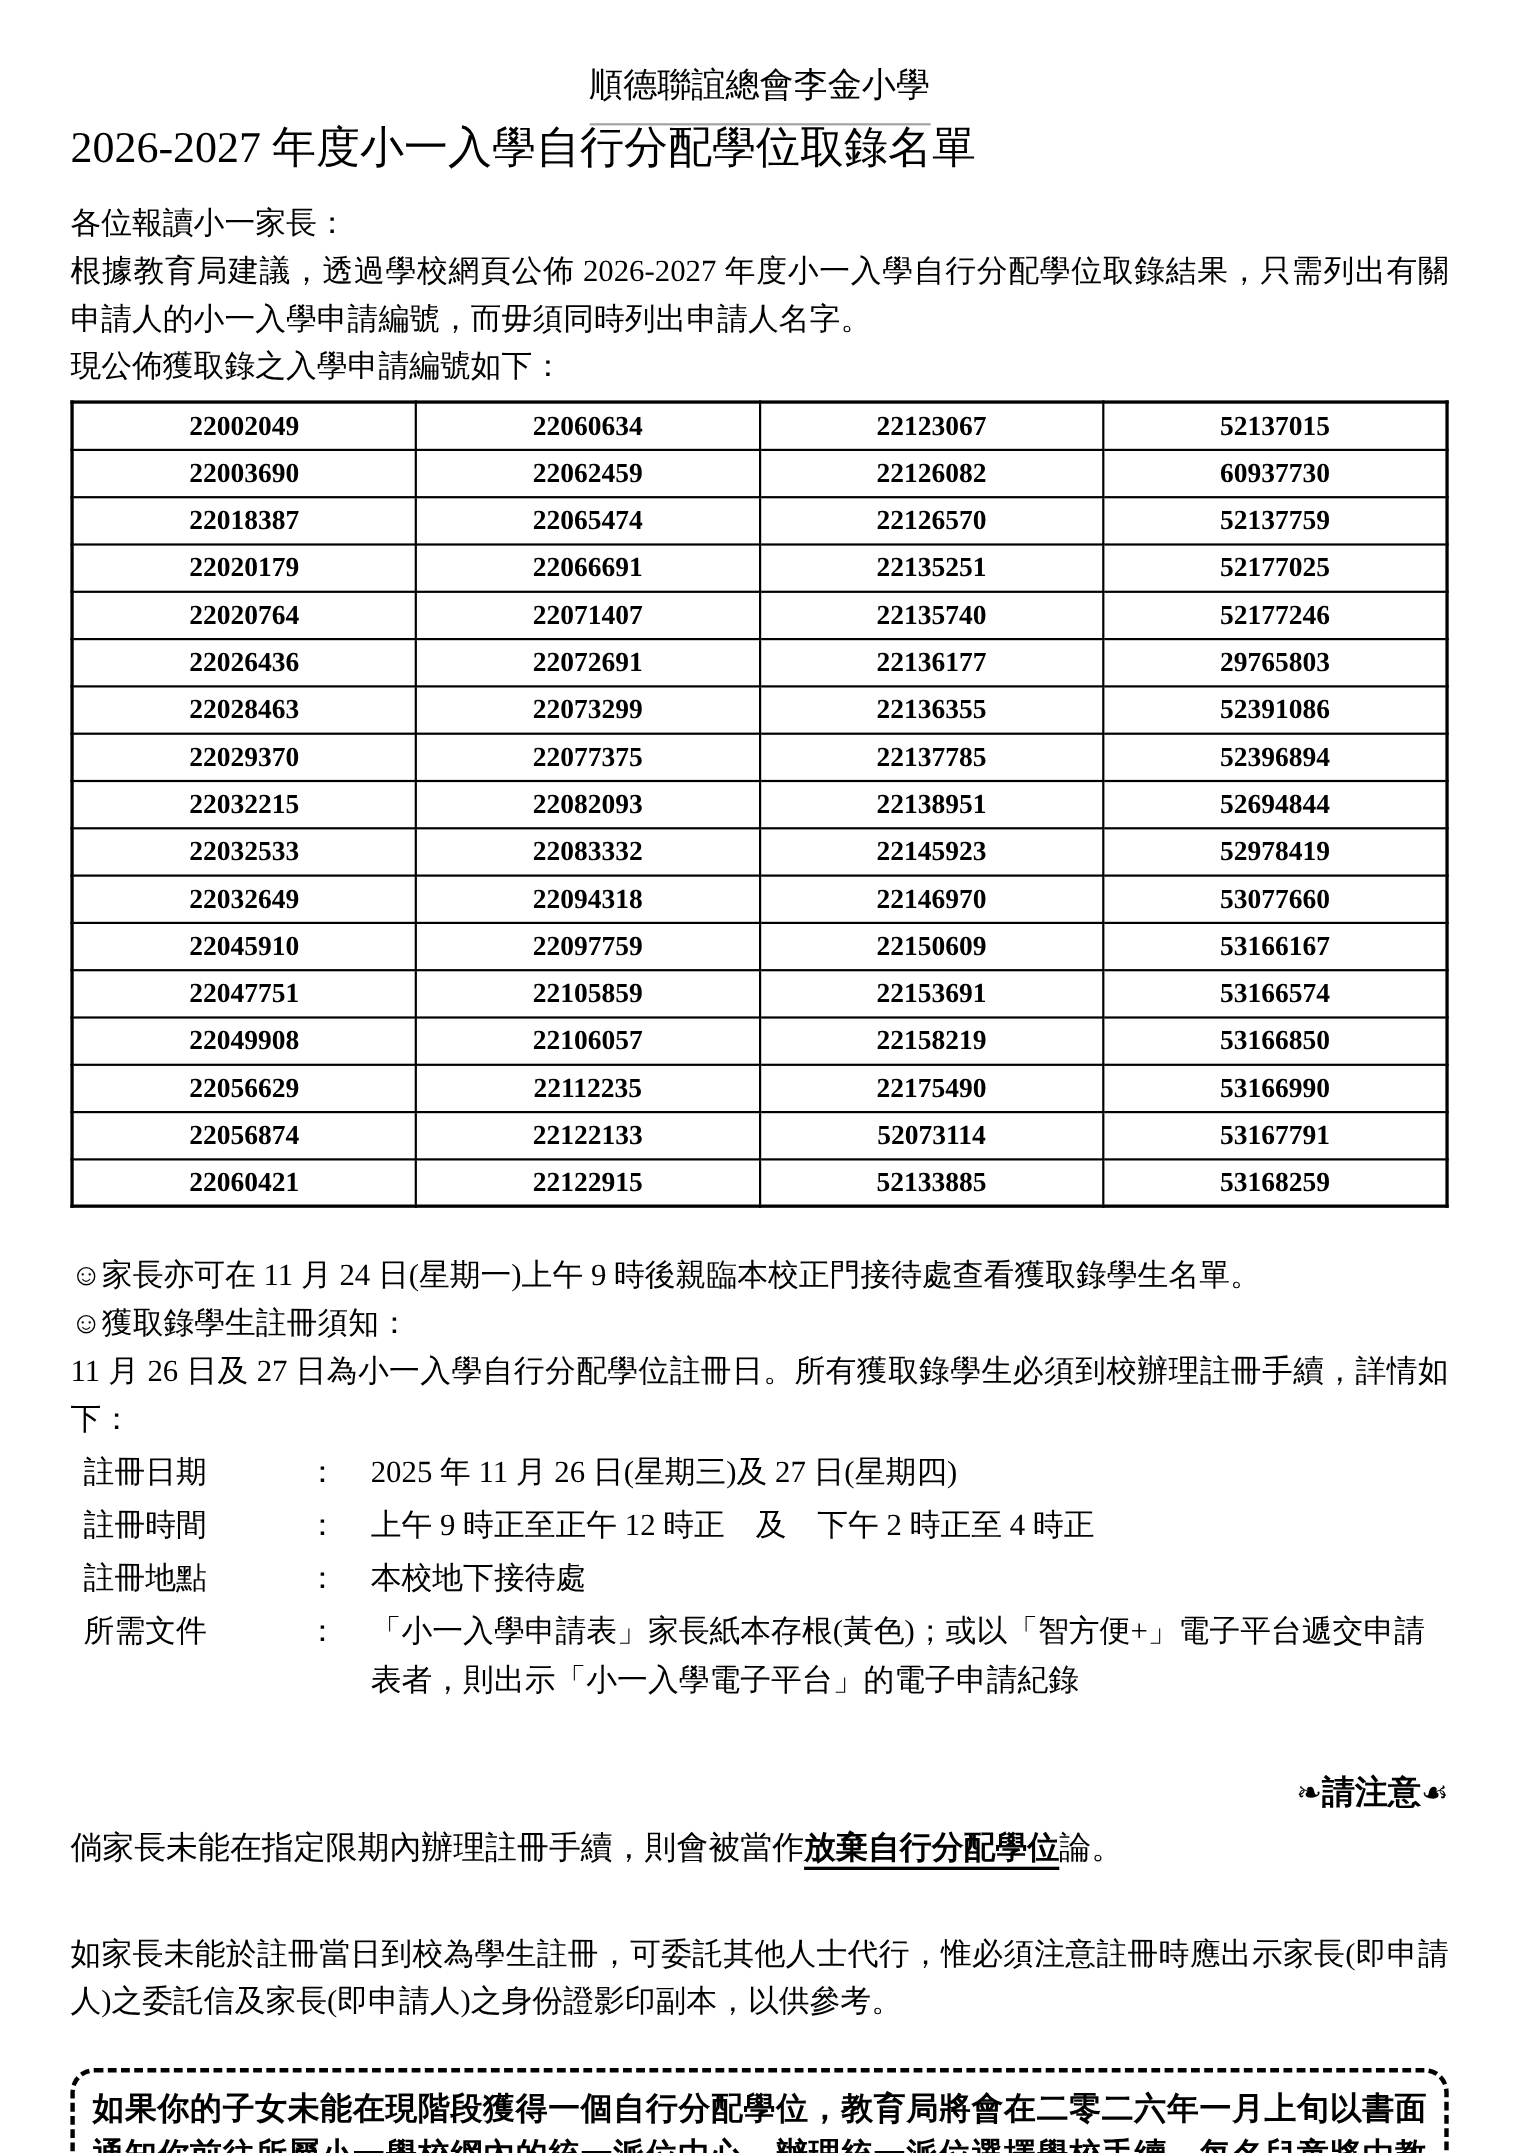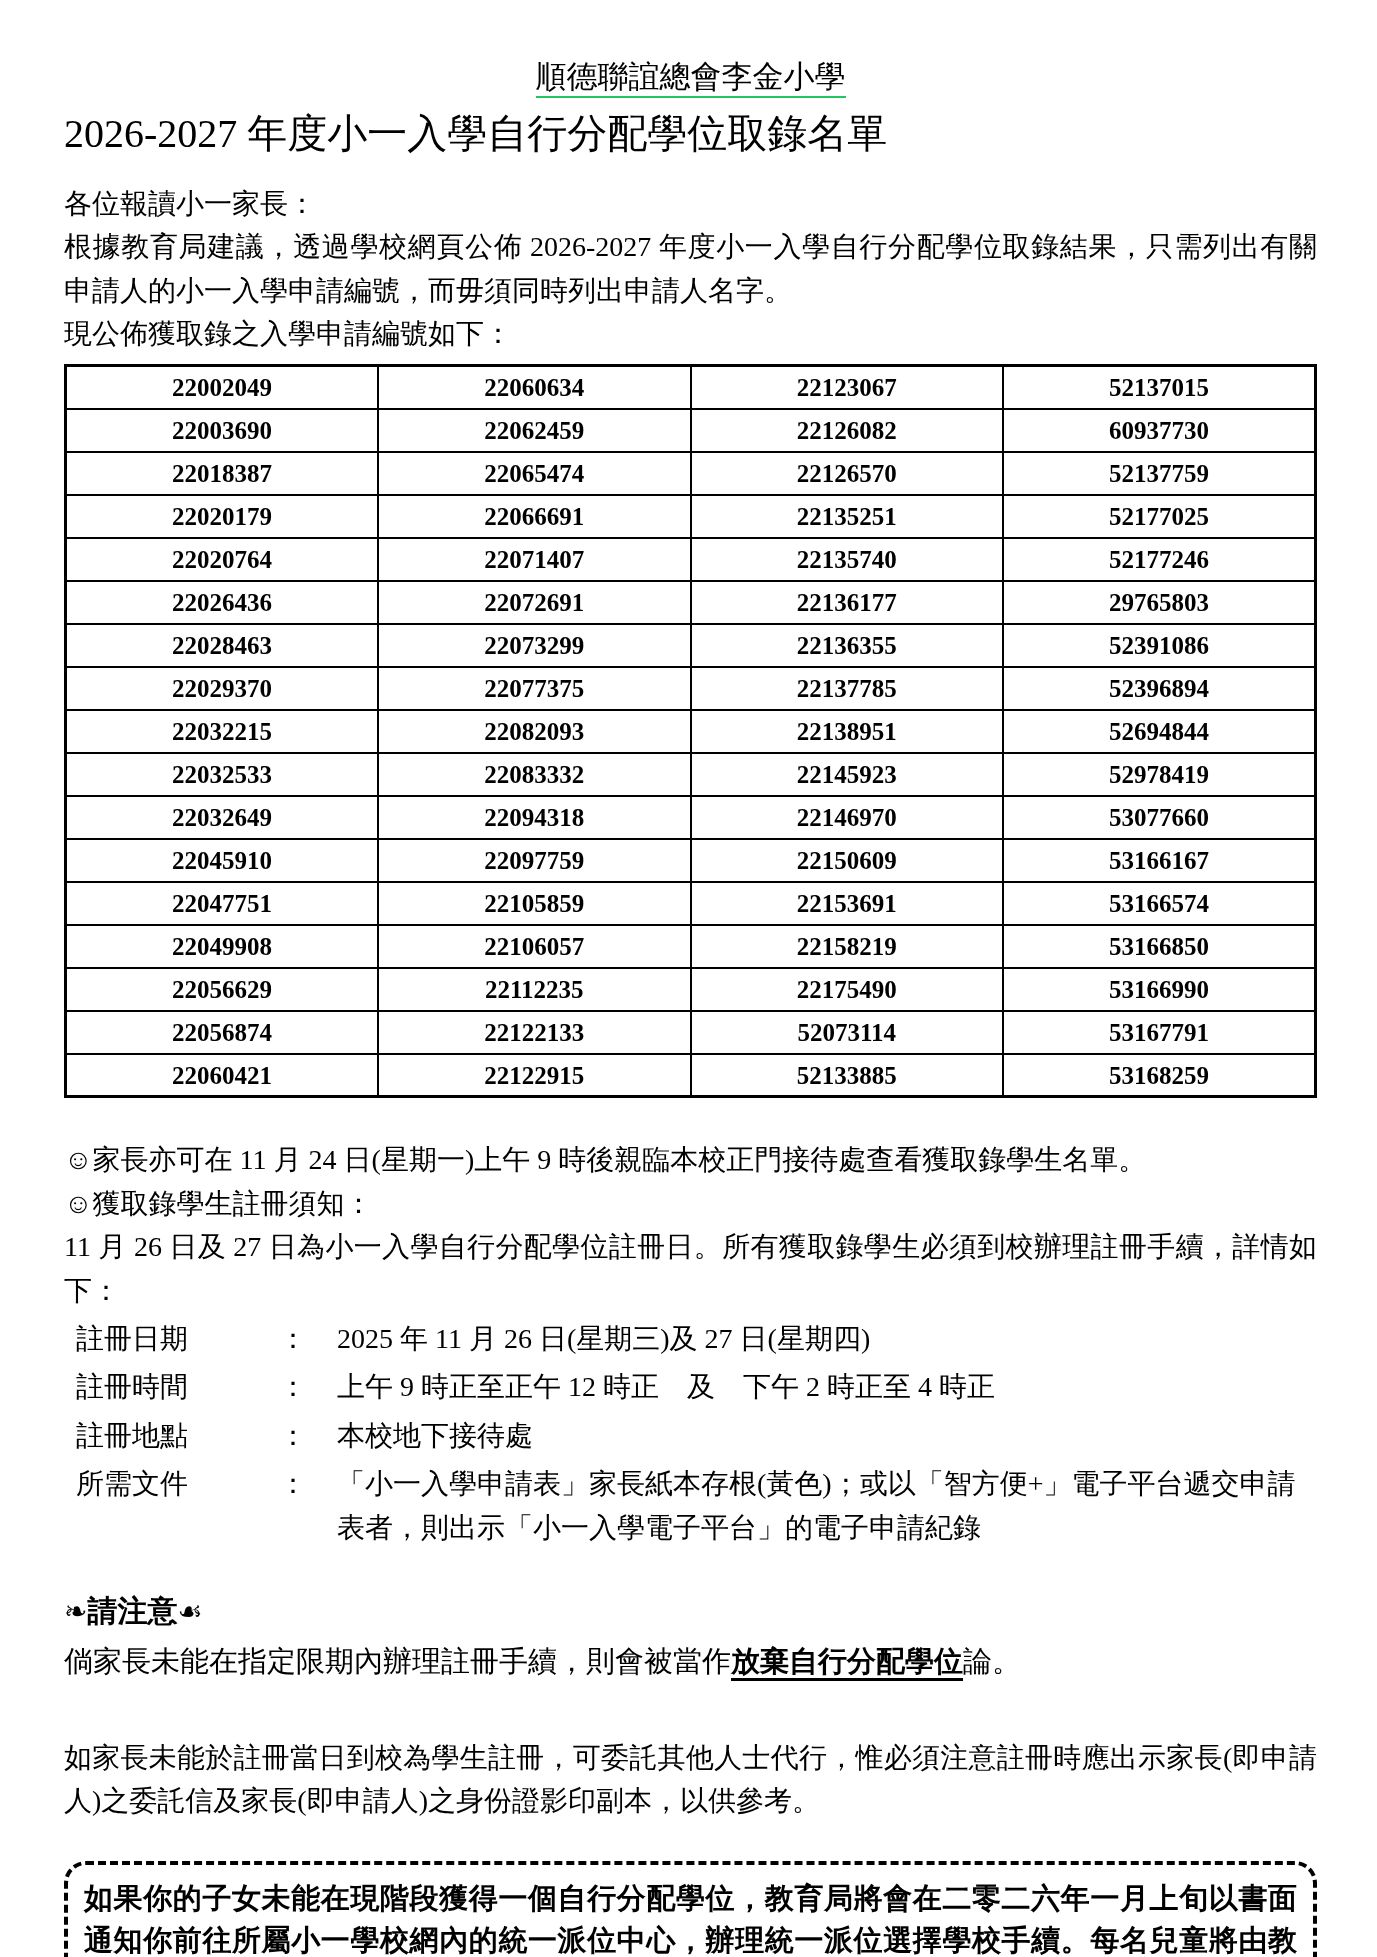--- a/index.html
+++ b/index.html
@@ -15,21 +15,21 @@
     margin:0 auto;
     background:#fff;
     padding:56px 60px 40px 64px;
   }
   .school-name {
     text-align:center;
     font-size:31px;
     font-weight:400;
     line-height:1.35;
   }
-  .school-name .underlined { border-bottom:2px solid #22c55e; padding-bottom:2px; }
+  .school-name .underlined { border-bottom:2px solid #a3a3a3; padding-bottom:18px; }
   .doc-title {
     text-align:left;
     font-size:40px;
     font-weight:400;
     margin-top:8px;
     line-height:1.4;
   }
   .body-text {
     font-size:28px;
     line-height:1.55;
@@ -61,24 +61,24 @@
     display:flex;
     font-size:28px;
     line-height:1.55;
     margin-top:5px;
   }
   .reg-label { width:215px; padding-left:12px; flex:0 0 auto; }
   .reg-colon { width:58px; flex:0 0 auto; }
   .reg-value { flex:1 1 auto; }
 
   .notice-heading {
-    text-align:left;
+    text-align:right;
     font-size:30px;
     font-weight:700;
-    margin-top:42px;
+    margin-top:61px;
     line-height:1.3;
   }
   .ornament { font-weight:400; font-size:28px; }
   .notice-line {
     font-size:29px;
     margin-top:10px;
     line-height:1.5;
   }
   .emph {
     font-weight:700;

